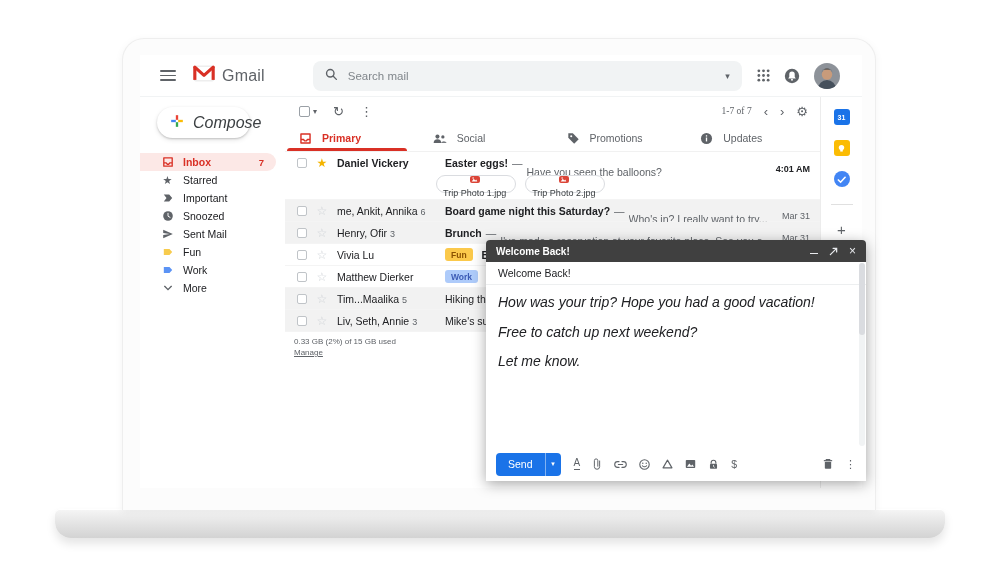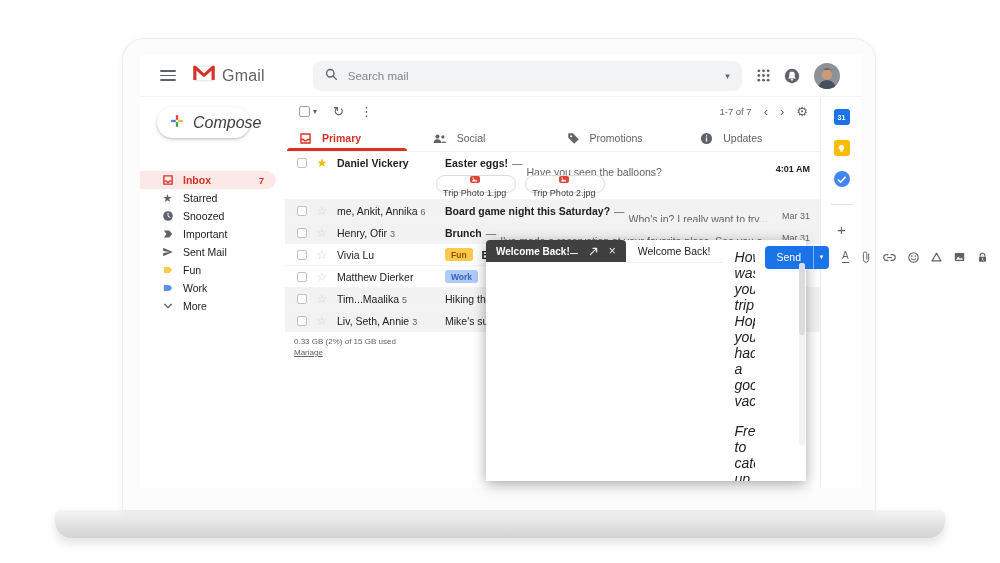--- a/index.html
+++ b/index.html
@@ -32,37 +32,37 @@
 
   
   .appbody { display:flex; height:391px; }
 
   
   .sidebar { width:145px; flex:none; padding-top:10px; }
   .compose-btn { margin-left:17px; height:31px; width:93px; border-radius:16px; background:#fff;
                  display:flex; align-items:center; padding-left:13px; gap:9px; cursor:pointer;
                  box-shadow:0 1px 2px rgba(0,0,0,.18),0 2px 5px rgba(0,0,0,.10); }
   .compose-btn span { font-size:16px; color:#3c4043; font-weight:500;font-style:italic; }
-  .nav { margin-top:33px; }
+  .nav { margin-top:15px; }
   .nav-item { height:18px; display:flex; align-items:center; padding-left:21px; cursor:pointer;
               color:#202124; font-size:10.5px; position:relative; margin-right:9px; }
   .nav-item .nico { width:13px; display:flex; justify-content:center; color:#5f6368; margin-right:9px; flex:none; }
   .nav-item.active { background:#fce8e6; border-radius:0 16px 16px 0; color:#d93025; font-weight:700; }
   .nav-item.active .nico { color:#d93025; }
   .nav-count { margin-left:auto; margin-right:12px; font-size:9.5px; font-weight:700; color:#d93025; }
   .glyph-star { font-size:11px; line-height:1; }
 
   
   .main { flex:1; display:flex; flex-direction:column; min-width:0; }
   .listbar { height:28px; display:flex; align-items:center; padding:0 12px 0 14px; }
   .cbox { width:11px; height:11px; border:1.5px solid #9aa0a6; border-radius:2px; background:#fff; cursor:pointer; }
   .lb-caret { font-size:8px; color:#5f6368; margin-left:3px; cursor:pointer; }
   .lb-ic { color:#5f6368; font-size:13px; margin-left:16px; cursor:pointer; line-height:1; }
   .lb-right { margin-left:auto; display:flex; align-items:center; gap:12px; }
-  .pag { font-size:9.5px; color:#5f6368; }
+  .pag { font-size:9.5px; color:#5f6368;font-family:Liberation Serif, serif; }
   .chev { font-size:13px; color:#5f6368; cursor:pointer; line-height:1; }
   .gear { font-size:13px; color:#5f6368; cursor:pointer; line-height:1; }
 
   .tabs { display:flex; border-bottom:1px solid #f1f1f1; height:27px; }
   .tab { width:25%; display:flex; align-items:center; gap:10px; padding-left:14px; font-size:10.5px;
          color:#5f6368; cursor:pointer; position:relative; }
   .tab .tico { display:flex; }
   .tab.active { color:#d93025; font-weight:700; }
   .tab.active::after { content:""; position:absolute; left:2px; right:12px; bottom:0; height:3px;
                        background:#d93025; border-radius:3px 3px 0 0; }
@@ -102,23 +102,23 @@
           align-items:center; padding-top:12px; gap:15px; }
   .rail-cal { width:16px; height:16px; border-radius:3px; background:#1a73e8; color:#fff; font-size:7px;
               font-weight:700; display:flex; align-items:center; justify-content:center; cursor:pointer; }
   .rail-keep { width:16px; height:16px; border-radius:3px; background:#fbbc04; display:flex; align-items:center; justify-content:center; cursor:pointer; }
   .rail-tasks { width:16px; height:16px; border-radius:50%; background:#4285f4; color:#fff; font-size:9px;
                 display:flex; align-items:center; justify-content:center; cursor:pointer; }
   .rail-div { width:22px; height:1px; background:#e0e0e0; margin:2px 0; }
   .rail-plus { font-size:15px; color:#5f6368; cursor:pointer; line-height:1; }
 
   
-  .compose { position:absolute; left:486px; top:240px; width:320px; height:241px; background:#fff;
+  .compose { position:absolute; left:486px; top:240px; width:380px; height:241px; background:#fff;
              border-radius:4px 4px 0 0; box-shadow:0 3px 14px rgba(0,0,0,.35); z-index:10;
-             display:flex; flex-direction:row; }
+             display:flex; flex-direction:column; }
   .chead { height:22px; background:#404040; border-radius:4px 4px 0 0; display:flex; align-items:center;
            padding:0 10px; flex:none; cursor:grab; }
   .ctitle { font-size:10px; font-weight:700; color:#fff; }
   .cbtns { margin-left:auto; display:flex; align-items:center; gap:11px; color:#e8eaed; }
   .cmin { width:8px; border-bottom:1.5px solid #e8eaed; height:1px; margin-top:4px; cursor:pointer; }
   .cclose { font-size:12px; line-height:1; cursor:pointer; }
   .cfield { height:23px; display:flex; align-items:center; padding:0 12px; font-size:10.5px; color:#202124;
             border-bottom:1px solid #edeff0; flex:none; }
   .cbody { flex:1; padding:9px 20px 0 12px; font-size:14px; color:#202124; overflow:hidden;font-style:italic; }
   .cbody p { margin:0 0 13.5px; }
@@ -237,33 +237,33 @@
               <span>Inbox</span>
               <span class="nav-count">7</span>
             </div>
             <div class="nav-item">
               <span class="nico glyph-star">★</span>
               <span>Starred</span>
             </div>
             <div class="nav-item">
               <span class="nico">
                 <svg width="12" height="12" viewBox="0 0 20 20">
+                    <path fill="#5f6368" d="M3 4 h9 l5 6 -5 6 H3 l4.5-6 z"></path>
+                  </svg>
+              </span>
+              <span>Important</span>
+            </div>
+            <div class="nav-item">
+              <span class="nico">
+                <svg width="12" height="12" viewBox="0 0 20 20">
                     <circle cx="10" cy="10" r="8" fill="#5f6368"></circle>
                     <path d="M10 5.5 v4.8 l3.4 2" stroke="#fff" stroke-width="1.6" fill="none" stroke-linecap="round"></path>
                   </svg>
               </span>
               <span>Snoozed</span>
-            </div>
-            <div class="nav-item">
-              <span class="nico">
-                <svg width="12" height="12" viewBox="0 0 20 20">
-                    <path fill="#5f6368" d="M3 4 h9 l5 6 -5 6 H3 l4.5-6 z"></path>
-                  </svg>
-              </span>
-              <span>Important</span>
             </div>
             <div class="nav-item">
               <span class="nico">
                 <svg width="12" height="12" viewBox="0 0 20 20">
                     <path fill="#5f6368" d="M2 17 L18 10 2 3 v5.5 L13 10 2 11.5 z"></path>
                   </svg>
               </span>
               <span>Sent Mail</span>
             </div>
             <div class="nav-item">

